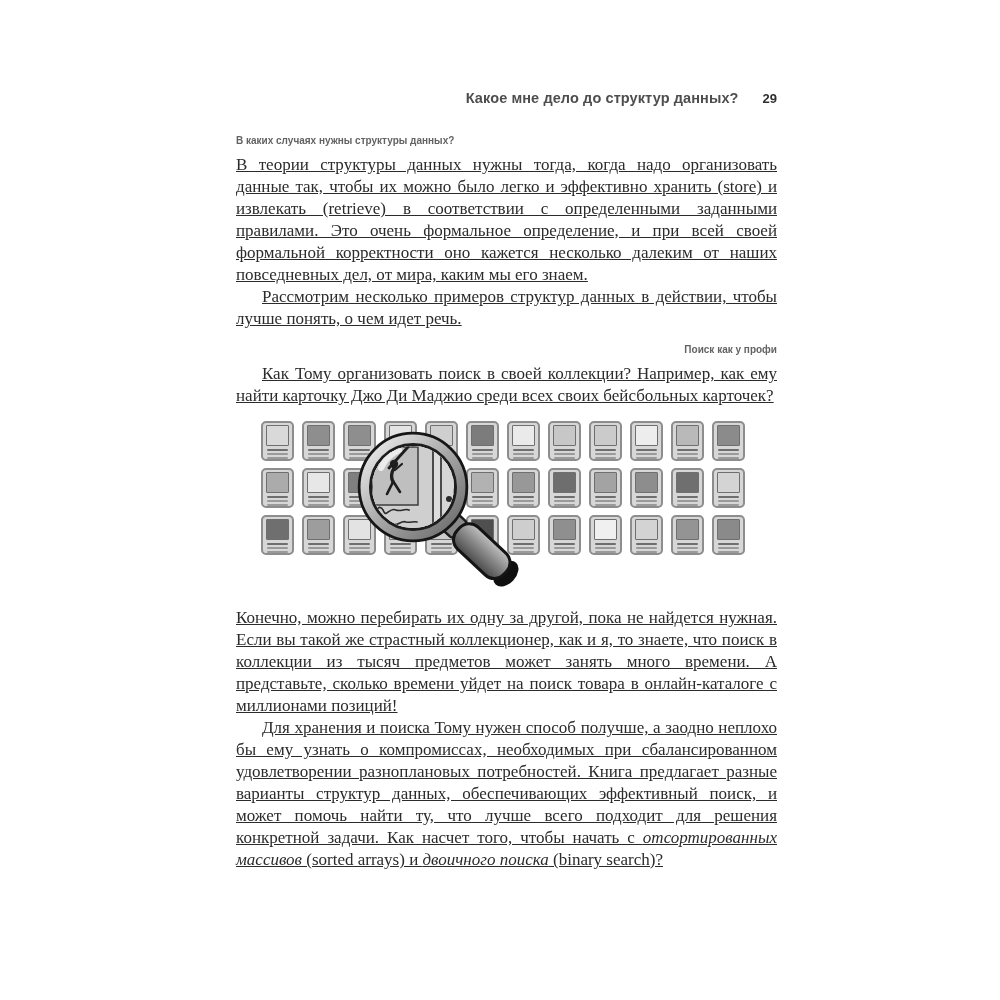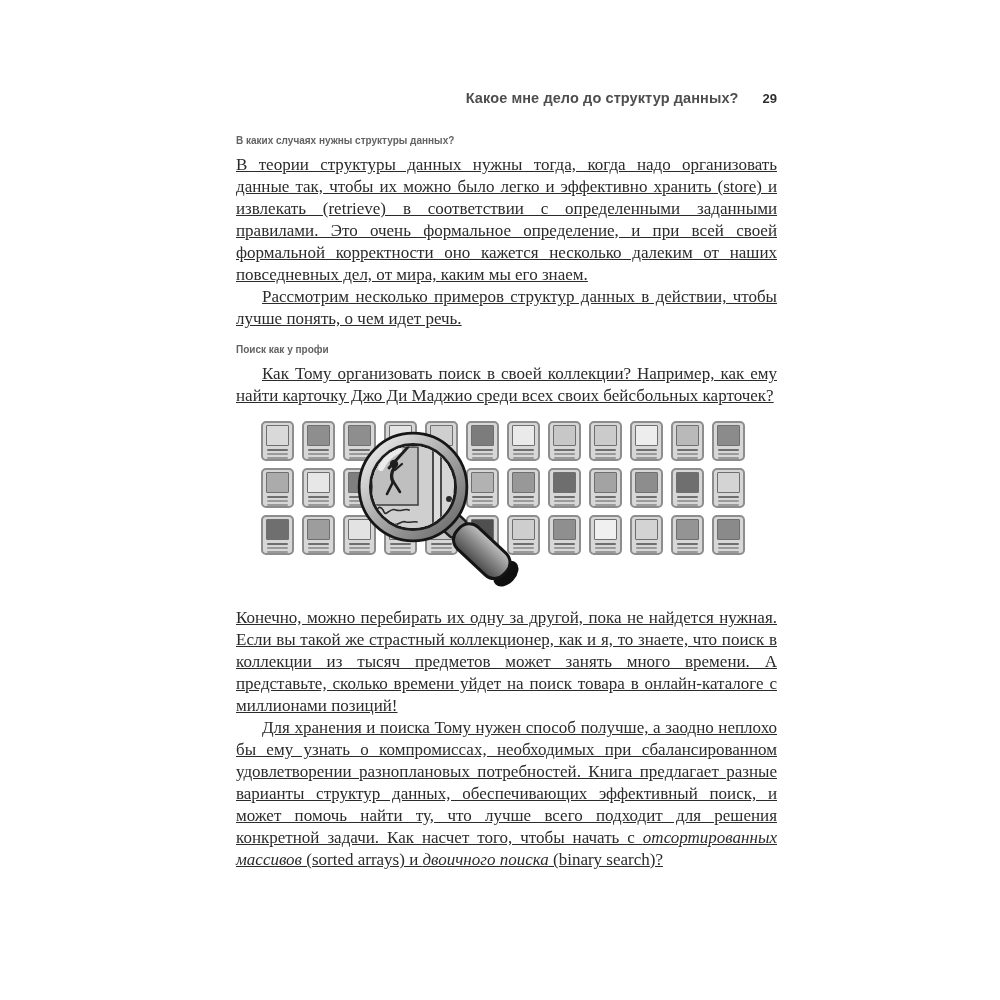--- a/index.html
+++ b/index.html
@@ -19,21 +19,21 @@
   }
   .rh-title{font-size:14.5px;font-weight:bold;color:#4e4e4e;letter-spacing:.1px;}
   .rh-num{font-size:13px;font-weight:bold;color:#2f2f2f;margin-left:24px;}
   
   .sec-heading{
     font-family:"Liberation Sans", sans-serif;
     font-size:10px;font-weight:bold;color:#636363;
     margin:0;padding:0;
   }
   .h1{margin-top:29px;margin-bottom:8px;}
-  .h2{margin-top:14px;margin-bottom:8px;}
+  .h2{margin-top:14px;margin-bottom:8px;text-align:right;}
   
   p.body{
     font-size:17px;line-height:22px;text-align:justify;
     margin:0;padding:0;color:#2b2b2b;text-decoration:underline;
   }
   p.indent{text-indent:26px;}
   em{font-style:italic;}
   
   .figure{
     position:relative;height:190px;margin:8px 0 2px 0;

